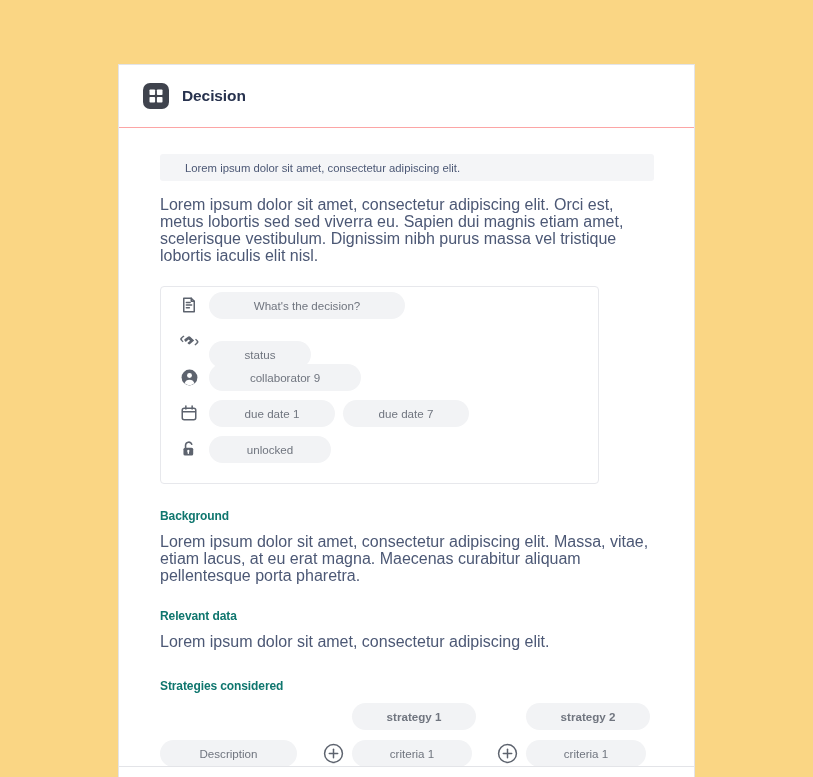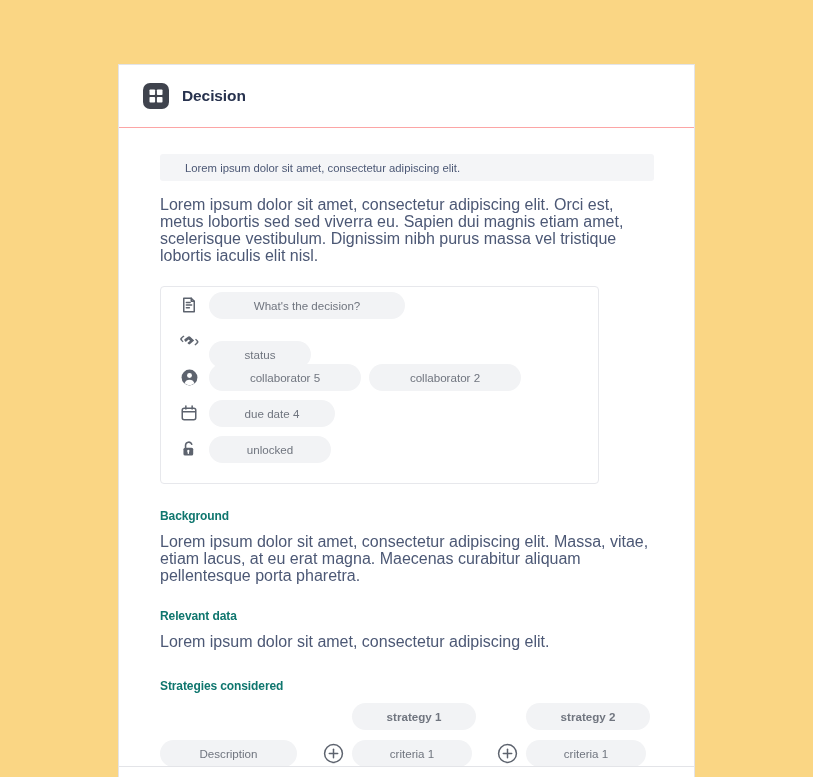--- a/index.html
+++ b/index.html
@@ -244,36 +244,36 @@
 
         <div class="meta-row">
           <span class="meta-icon">
             <svg width="19" height="19" viewBox="0 0 24 24" fill="currentColor">
               <circle cx="12" cy="12" r="10"></circle>
               <circle cx="12" cy="9.4" r="3.1" fill="#ffffff"></circle>
               <path d="M5.8 19.2a6.6 6.6 0 0 1 12.4 0 9.9 9.9 0 0 1-12.4 0z" fill="#ffffff"></path>
             </svg>
           </span>
           <div class="chips">
-            <span class="chip w-collab">collaborator 5</span>
-            <span class="chip w-collab">collaborator 2</span>
+            <span class="chip w-collab">collaborator 9</span>
           </div>
         </div>
 
         <div class="meta-row">
           <span class="meta-icon">
             <svg width="18" height="18" viewBox="0 0 24 24" fill="none" stroke="currentColor" stroke-width="2" stroke-linecap="round" stroke-linejoin="round">
               <rect x="3" y="5.5" width="18" height="15.5" rx="2.6"></rect>
               <path d="M3.4 10.2h17.2"></path>
               <path d="M7.8 2.8v4"></path>
               <path d="M16.2 2.8v4"></path>
             </svg>
           </span>
           <div class="chips">
-            <span class="chip w-date">due date 4</span>
+            <span class="chip w-date">due date 1</span>
+            <span class="chip w-date">due date 7</span>
           </div>
         </div>
 
         <div class="meta-row">
           <span class="meta-icon">
             <svg width="18" height="18" viewBox="0 0 24 24" fill="none" stroke="currentColor" stroke-width="2.1" stroke-linecap="round" stroke-linejoin="round">
               <path d="M7.4 10.4V7.1a4.3 4.3 0 0 1 8.3-1.5"></path>
               <rect x="4.6" y="10.2" width="13" height="10.6" rx="2.2" fill="currentColor" stroke="none"></rect>
               <circle cx="11.1" cy="14.6" r="1.5" fill="#ffffff" stroke="none"></circle>
               <path d="M11.1 15.4v2.2" stroke="#ffffff" stroke-width="1.9"></path>

